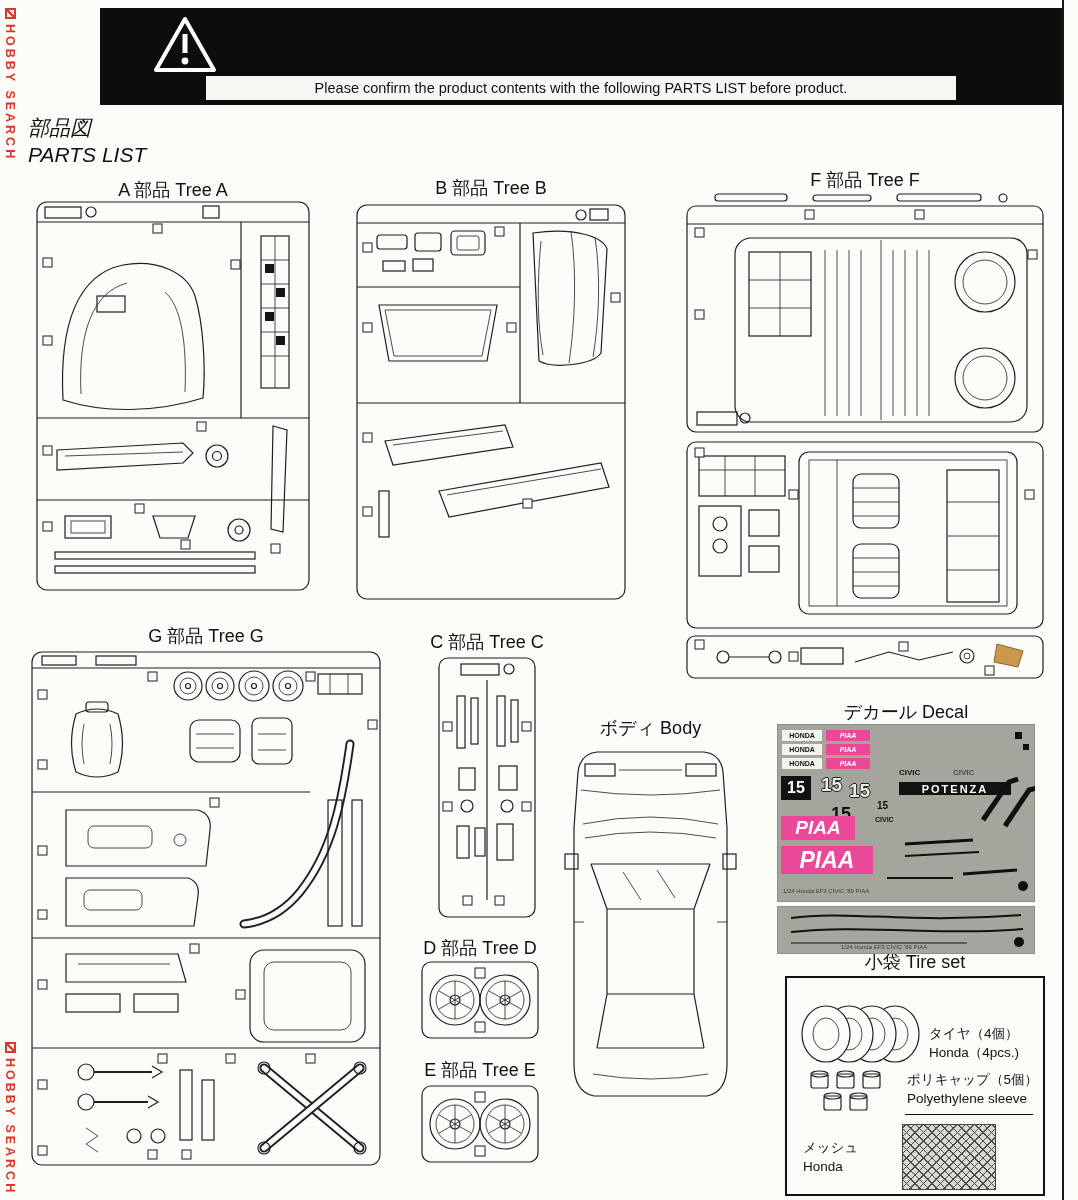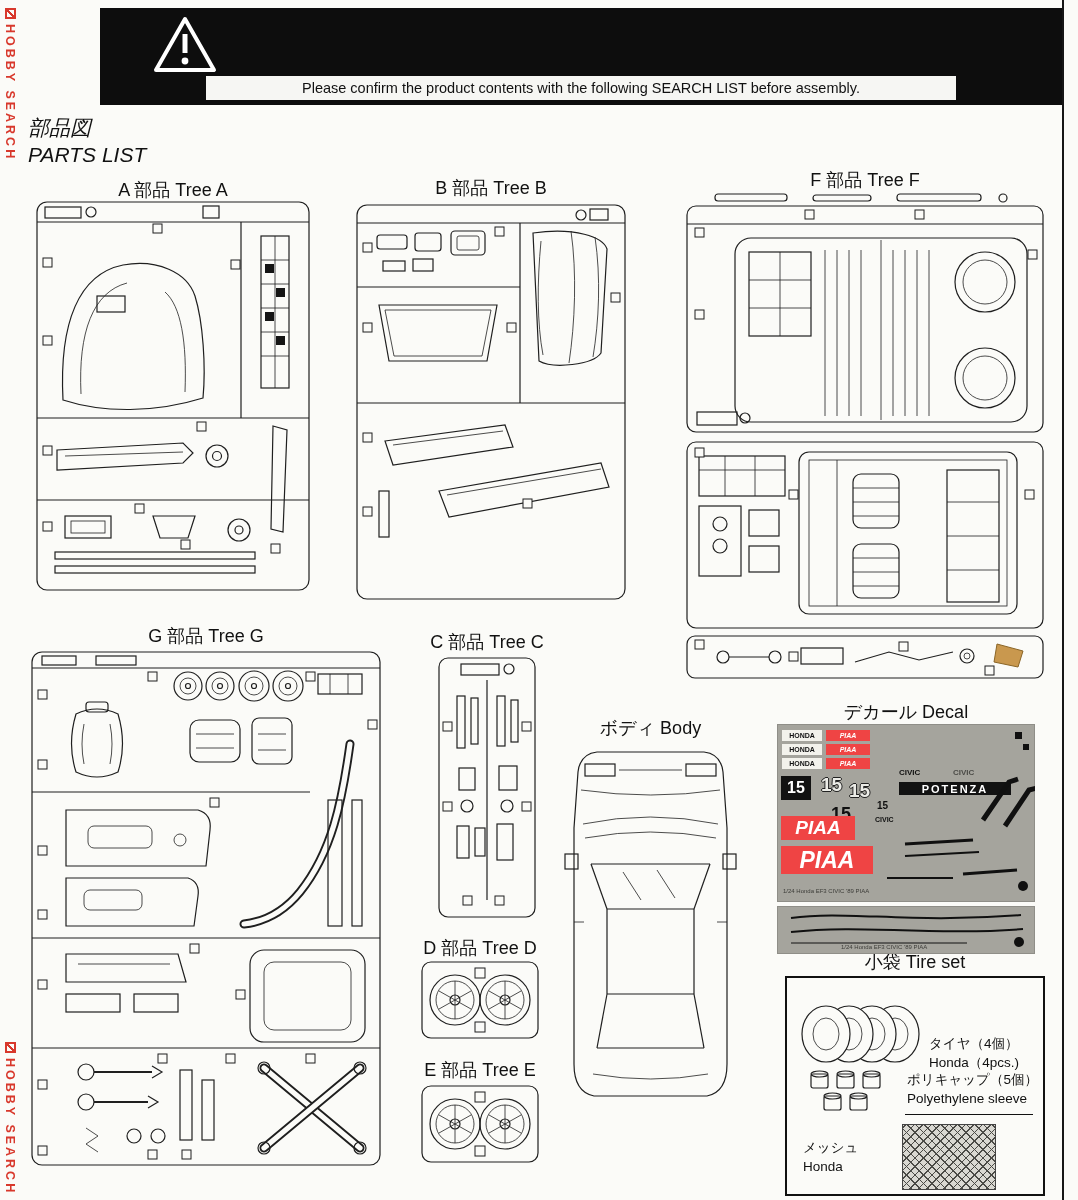--- a/index.html
+++ b/index.html
@@ -36,21 +36,21 @@
   .art .tube-o{stroke-width:9;stroke-linecap:round;}
   .art .tube-i{stroke:#fbfbf8;stroke-width:5.2;stroke-linecap:round;}
   .art .thin{stroke-width:0.8;}
   .art .thick{stroke-width:2;}
   .art .tan{fill:#c9984e;stroke:#8a6526;stroke-width:1;}
 
   
   .decal-sheet{position:absolute;background:#a5a49d;box-shadow:inset 0 0 0 1px #8f8e88;}
   .decal-sheet .d-abs{position:absolute;display:flex;align-items:center;justify-content:center;}
   .chip-w{background:#f3f2ec;color:#111;font-weight:bold;}
-  .chip-b{background:#ef4444;color:#fff;font-weight:bold;font-style:italic;}
+  .chip-b{background:#ec4899;color:#fff;font-weight:bold;font-style:italic;}
   .bar-b{background:#121212;color:#fff;font-weight:bold;}
   .out15{color:#ecece7;font-weight:bold;text-shadow:-1px 0 #222,1px 0 #222,0 -1px #222,0 1px #222;}
   .decal-caption{position:absolute;font-size:6px;color:#3c3c38;}
 
   
   .tire-box{position:absolute;left:785px;top:976px;width:260px;height:220px;border:2px solid #111;box-sizing:border-box;}
   .jp-sm{font-size:13.5px;line-height:19px;}
   .mesh-swatch{position:absolute;left:115px;top:146px;width:92px;height:64px;border:1px solid #444;
     background:
       repeating-linear-gradient(45deg,#4a4a46 0 1px,transparent 1px 6px),
@@ -74,21 +74,21 @@
   </div>
 
   <div class="banner">
     <svg class="banner-tri" width="66" height="60" viewBox="0 0 66 60">
       <polygon points="33,4 62,55 4,55" fill="none" stroke="#fff" stroke-width="4" stroke-linejoin="round"></polygon>
       <line x1="33" y1="19" x2="33" y2="38" stroke="#fff" stroke-width="5"></line>
       <circle cx="33" cy="46" r="3.4" fill="#fff"></circle>
     </svg>
     <div class="banner-lines">
     </div>
-    <div class="banner-en">Please confirm the product contents with the following SEARCH LIST before assembly.</div>
+    <div class="banner-en">Please confirm the product contents with the following PARTS LIST before product.</div>
   </div>
 
   <div class="heading">
     <div>部品図</div>
     <div>PARTS LIST</div>
   </div>
 
   <div class="tree-label" style="left:35px;top:178px;width:276px">A 部品 Tree A</div>
   <div class="tree-label" style="left:355px;top:176px;width:272px">B 部品 Tree B</div>
   <div class="tree-label" style="left:685px;top:168px;width:360px">F 部品 Tree F</div>
@@ -506,21 +506,21 @@
     <svg class="abs art" style="left:8px;top:12px" width="130" height="88" viewBox="0 0 130 88">
       <ellipse class="fbg" cx="100" cy="44" rx="24" ry="28"></ellipse>
         <ellipse cx="100" cy="44" rx="13" ry="16" class="thin"></ellipse>
       <ellipse class="fbg" cx="77" cy="44" rx="24" ry="28"></ellipse>
         <ellipse cx="77" cy="44" rx="13" ry="16" class="thin"></ellipse>
       <ellipse class="fbg" cx="54" cy="44" rx="24" ry="28"></ellipse>
         <ellipse cx="54" cy="44" rx="13" ry="16" class="thin"></ellipse>
       <ellipse class="fbg" cx="31" cy="44" rx="24" ry="28"></ellipse>
         <ellipse cx="31" cy="44" rx="13" ry="16" class="thin"></ellipse>
     </svg>
-    <div class="abs jp-sm" style="left:142px;top:56px">
+    <div class="abs jp-sm" style="left:142px;top:46px">
       <div>タイヤ（4個）</div>
       <div>Honda（4pcs.)</div>
     </div>
 
     <svg class="abs art" style="left:20px;top:90px" width="92" height="52" viewBox="0 0 92 52">
       <rect x="4" y="6" width="17" height="14" rx="2"></rect>
         <ellipse cx="12.5" cy="6" rx="8.5" ry="3"></ellipse>
       <rect x="30" y="6" width="17" height="14" rx="2"></rect>
         <ellipse cx="38.5" cy="6" rx="8.5" ry="3"></ellipse>
       <rect x="56" y="6" width="17" height="14" rx="2"></rect>

